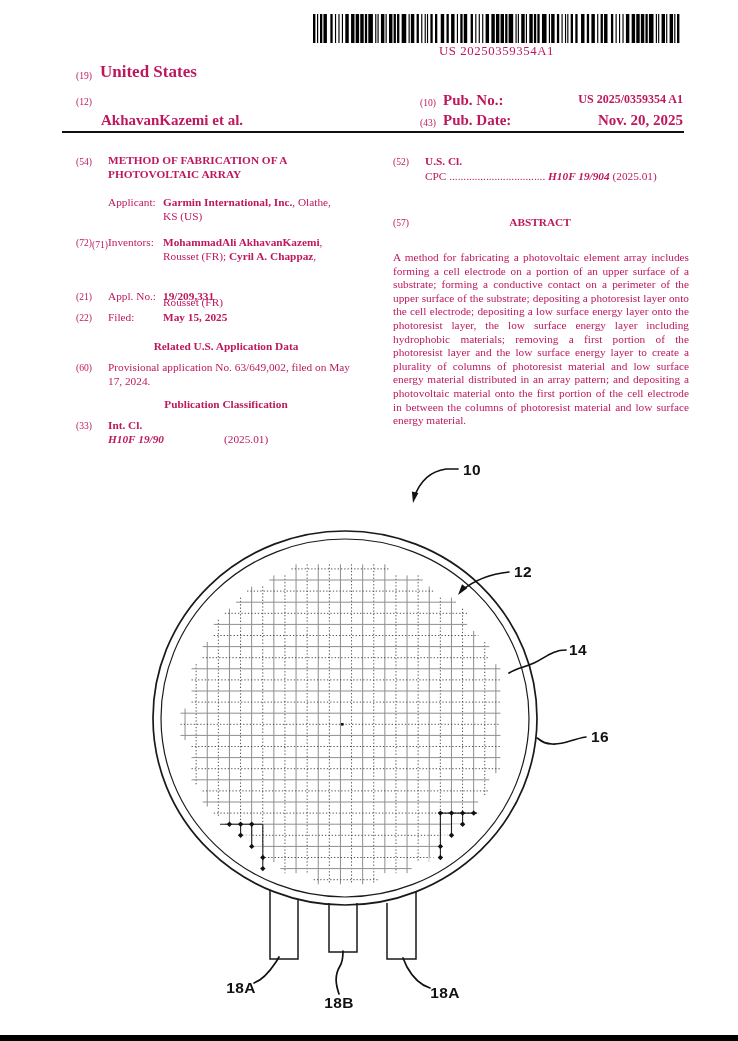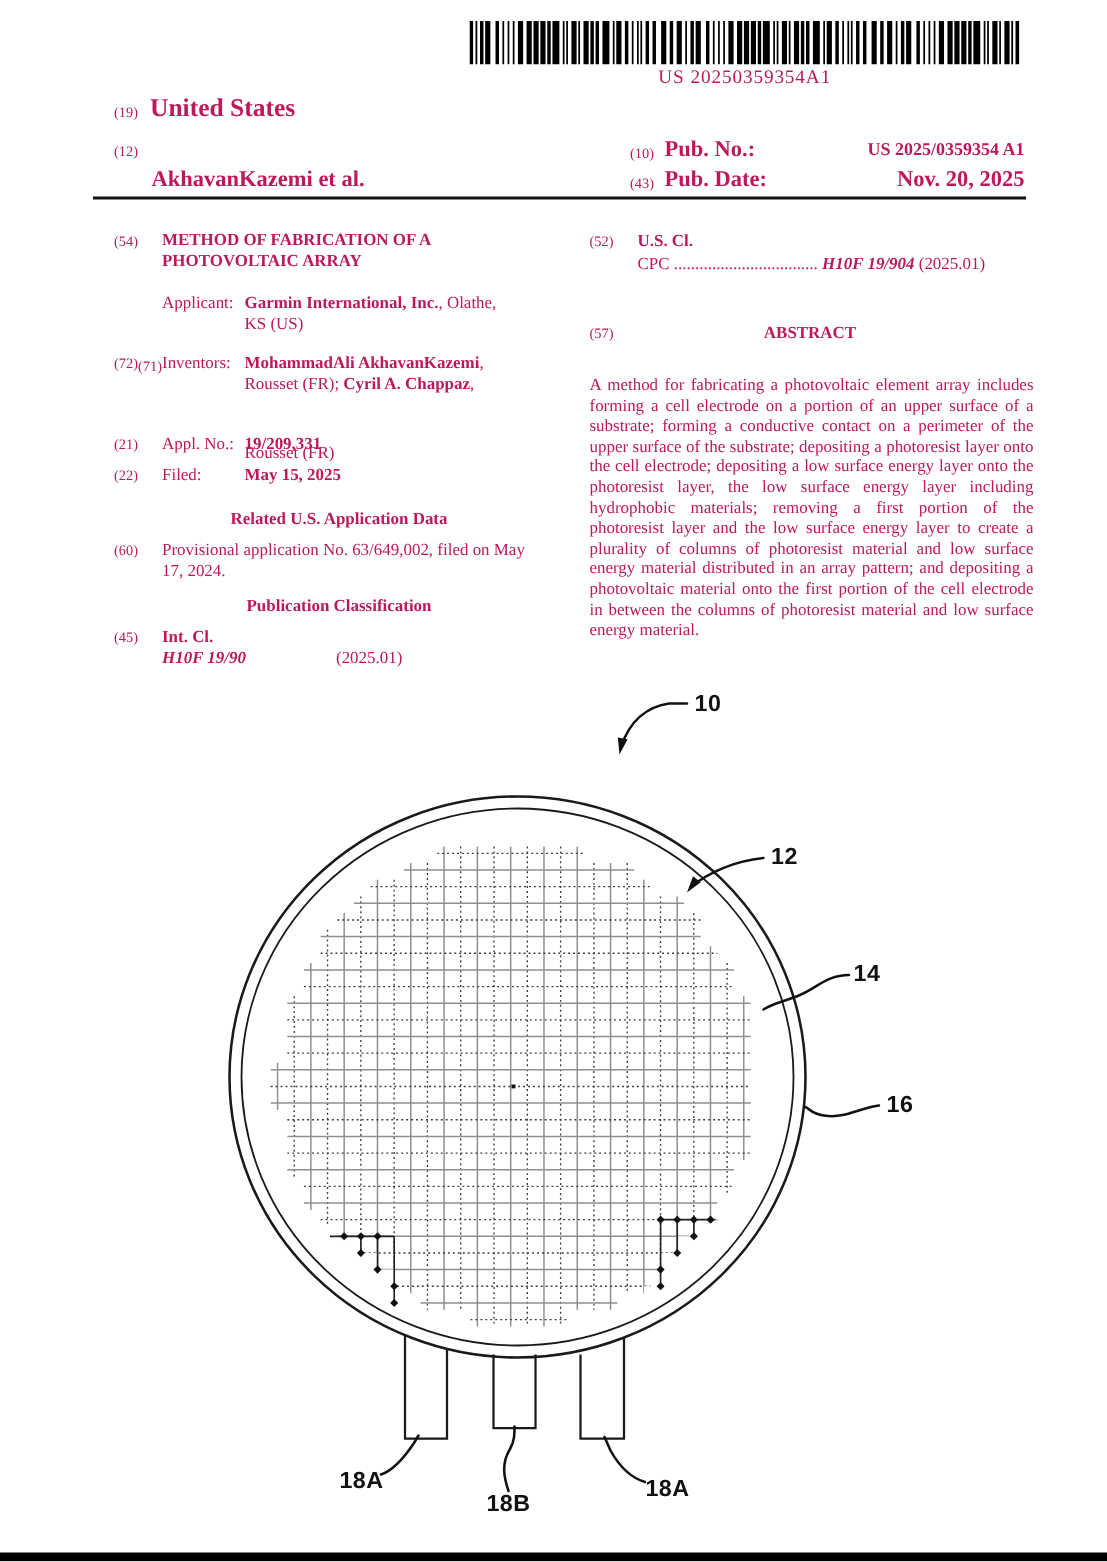--- a/index.html
+++ b/index.html
@@ -154,21 +154,21 @@
   <div class="abs ser b body-txt" style="left:163px;top:311px;">May 15, 2025</div>
 
   <div class="abs ser b body-txt center" style="left:62px;top:340px;width:328px;">Related U.S. Application Data</div>
 
   <div class="abs ser code" style="left:76px;top:362px;">(60)</div>
   <div class="abs ser body-txt" style="left:108px;top:361px;">Provisional application No. 63/649,002, filed on May</div>
   <div class="abs ser body-txt" style="left:108px;top:375px;">17, 2024.</div>
 
   <div class="abs ser b body-txt center" style="left:62px;top:398px;width:328px;">Publication Classification</div>
 
-  <div class="abs ser code" style="left:76px;top:420px;">(45)</div>
+  <div class="abs ser code" style="left:76px;top:420px;">(33)</div>
   <div class="abs ser b body-txt" style="left:108px;top:419px;">Int. Cl.</div>
   <div class="abs ser bi body-txt" style="left:108px;top:433px;">H10F 19/90</div>
   <div class="abs ser body-txt" style="left:224px;top:433px;">(2025.01)</div>
 
   <div class="abs ser code" style="left:393px;top:156px;">(52)</div>
   <div class="abs ser b body-txt" style="left:425px;top:155px;">U.S. Cl.</div>
   <div class="abs ser body-txt" style="left:425px;top:170px;white-space:nowrap;"><span>CPC </span><span>.................................. </span><span class="r-bi">H10F 19/904</span><span> (2025.01)</span></div>
 
   <div class="abs ser code" style="left:393px;top:217px;">(57)</div>
   <div class="abs ser b body-txt center" style="left:420px;top:216px;width:240px;">ABSTRACT</div>

